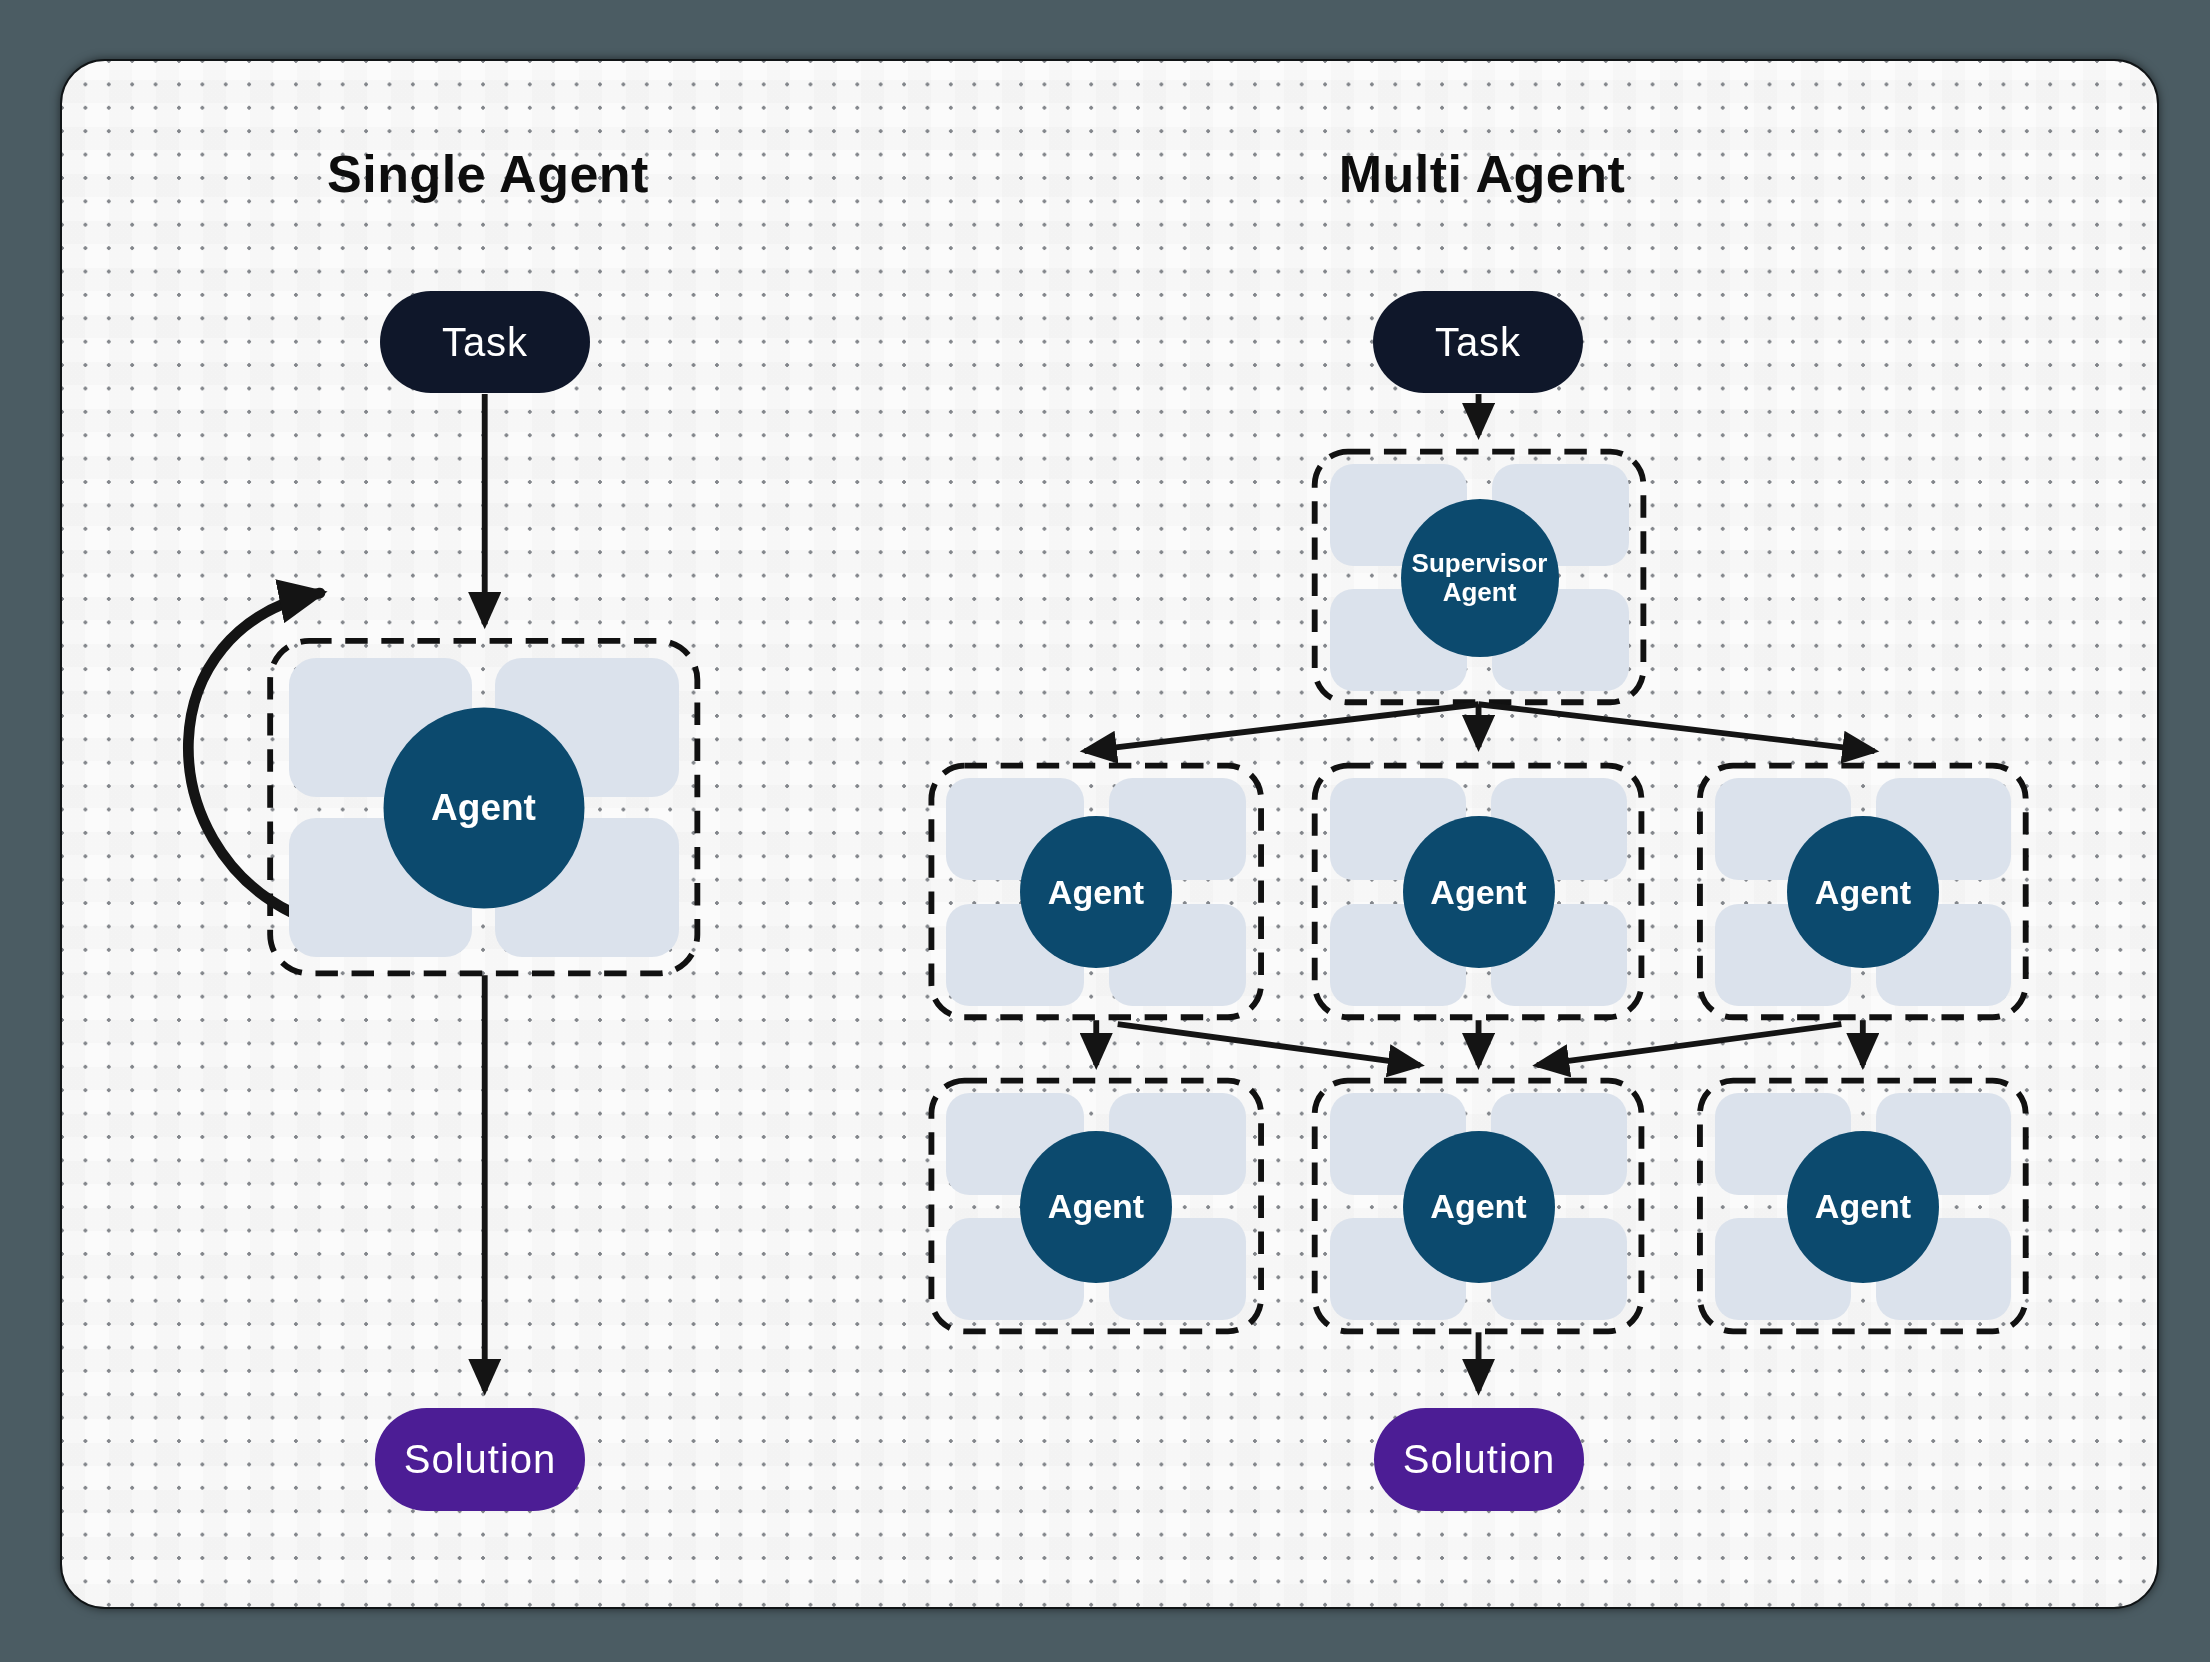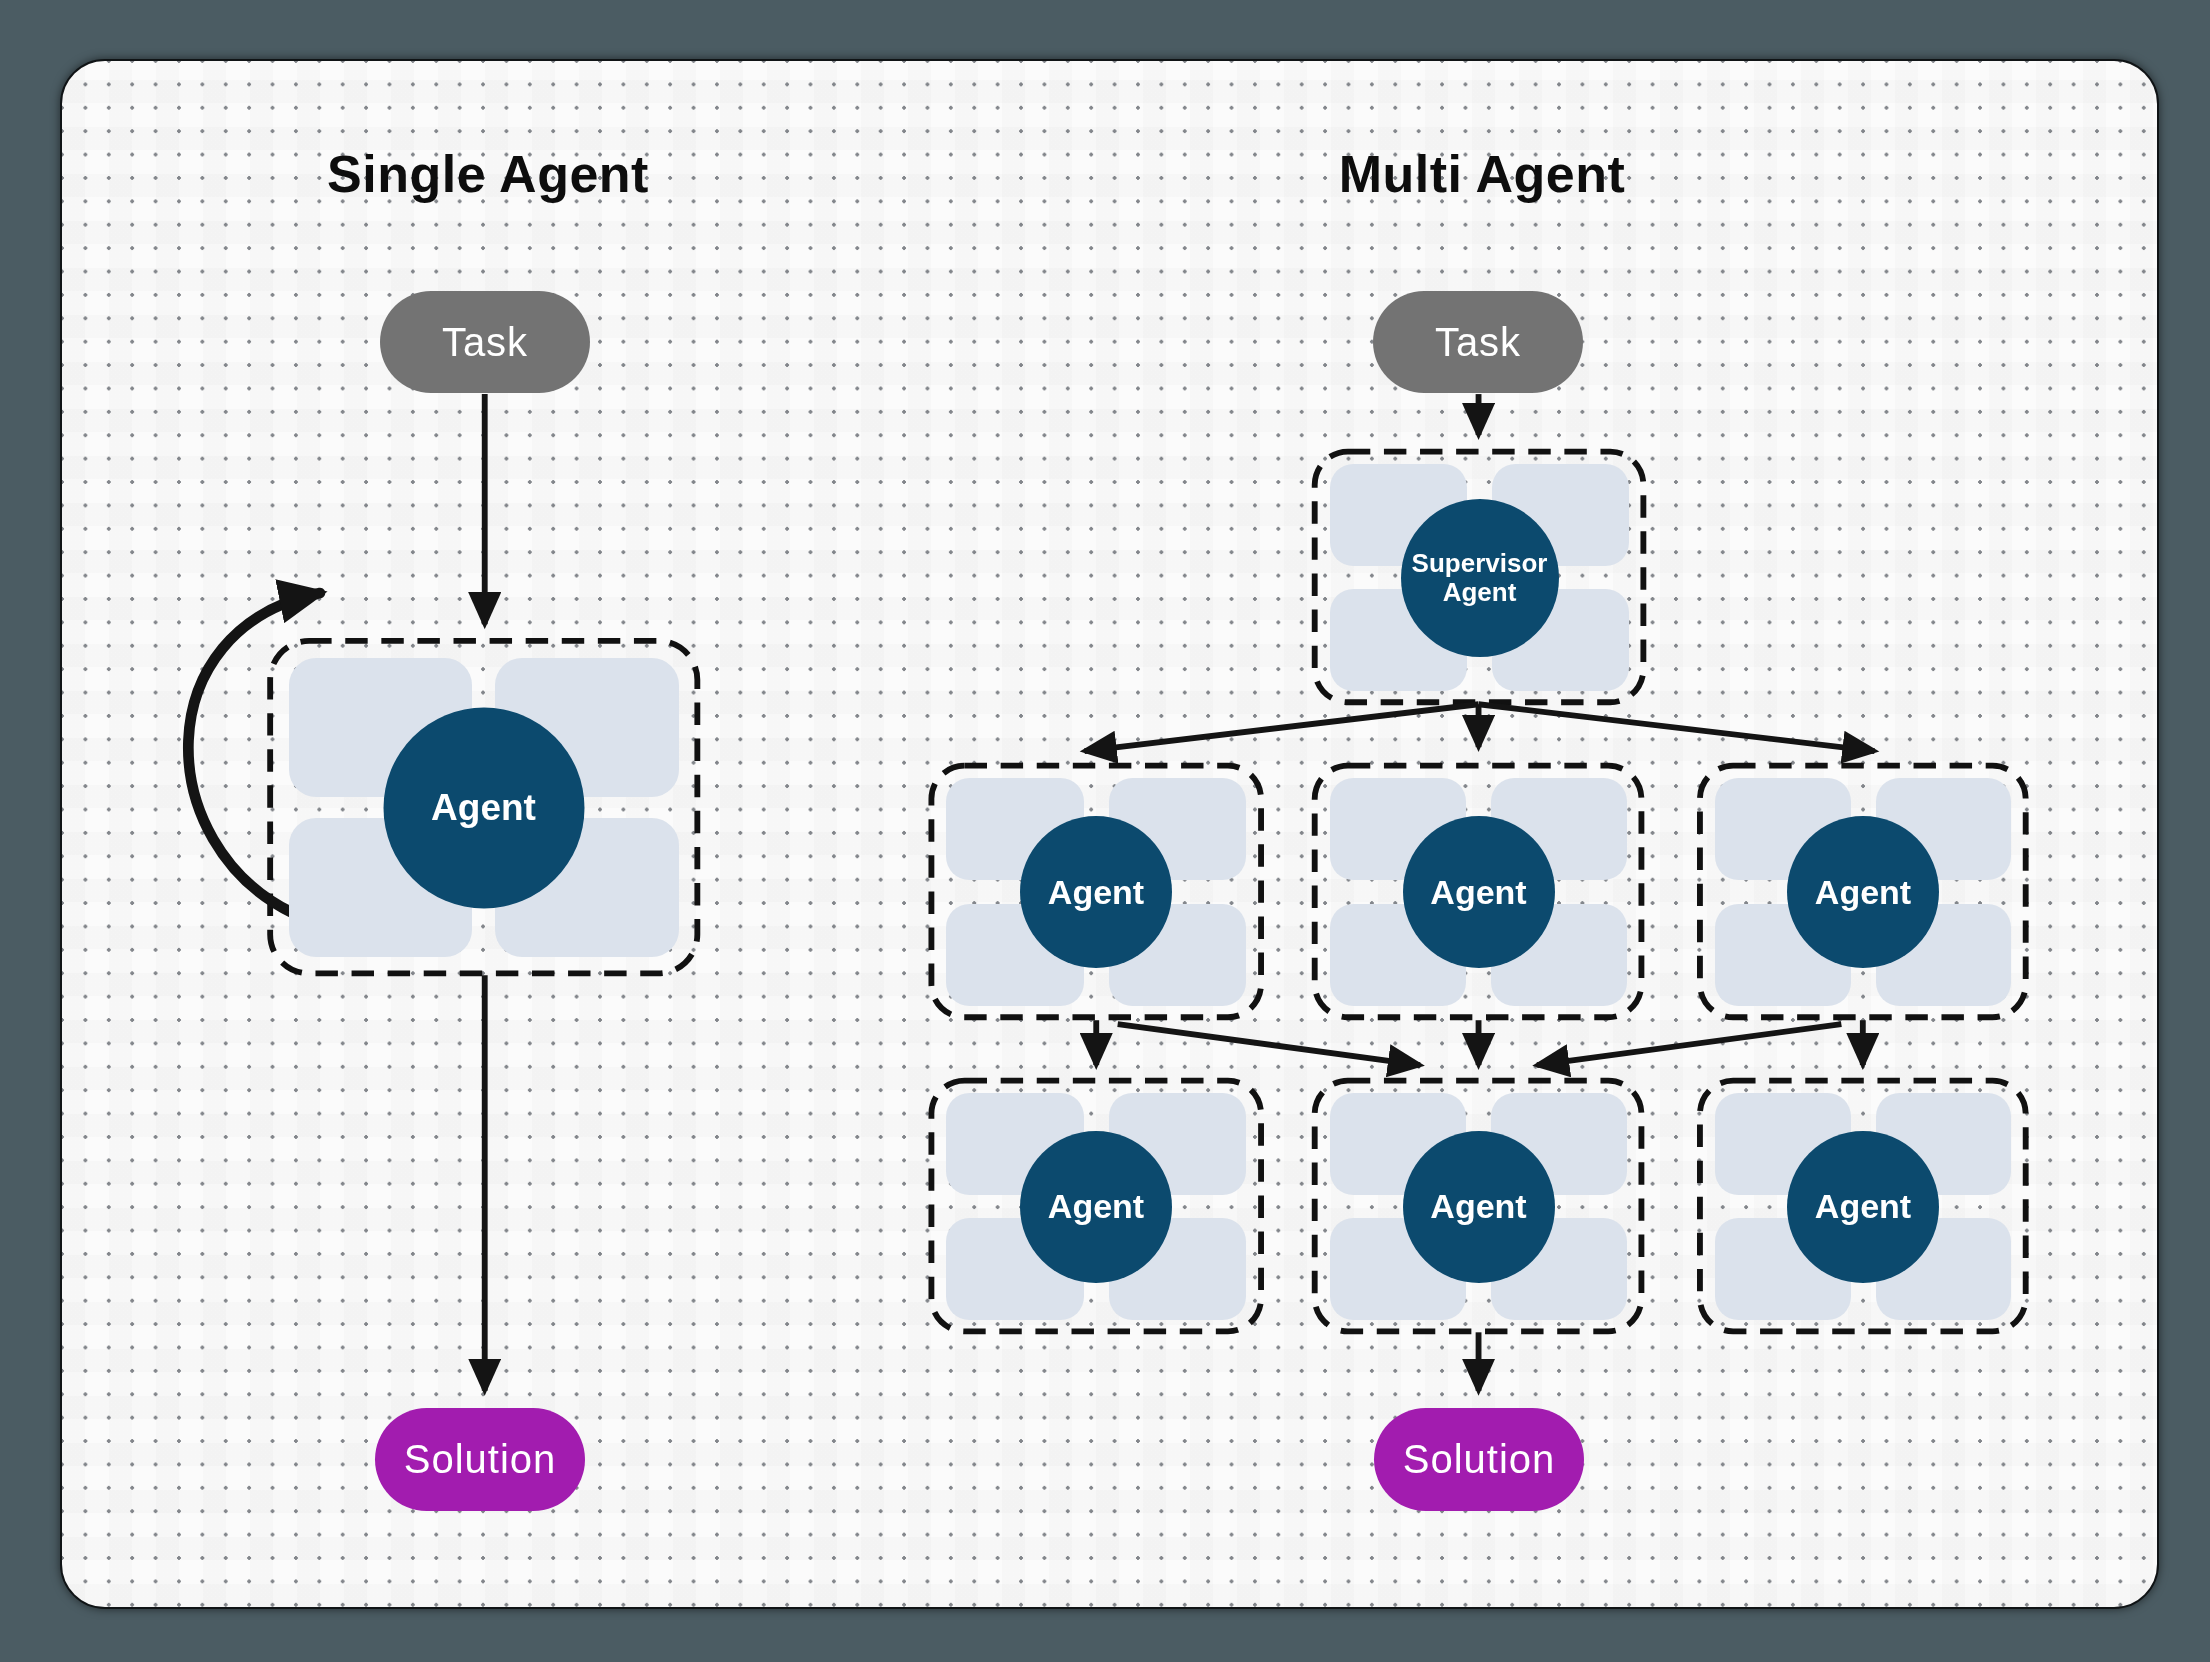--- a/index.html
+++ b/index.html
@@ -22,22 +22,22 @@
   }
   svg.overlay{position:absolute;left:0;top:0;width:2211px;height:1663px;pointer-events:none;}
   .title{
     position:absolute;top:144px;transform:translateX(-50%);
     font-size:52px;font-weight:700;color:#0d0d0d;letter-spacing:0.5px;white-space:nowrap;
   }
   .pill{
     position:absolute;display:flex;align-items:center;justify-content:center;
     border-radius:53px;color:#fff;font-size:40px;font-weight:400;letter-spacing:1px;
   }
-  .pill.task{background:#737373;width:210px;height:102px;align-items:center;}
-  .pill.solution{background:#a21caf;width:210px;height:103px;}
+  .pill.task{background:#0f172a;width:210px;height:102px;align-items:center;}
+  .pill.solution{background:#4c1d95;width:210px;height:103px;}
   .agent-box{
     position:absolute;display:grid;box-sizing:border-box;
     grid-template-columns:1fr 1fr;grid-template-rows:1fr 1fr;
   }
   .agent-box.big{padding:16.6px 18.5px;gap:20.5px 22.4px;}
   .agent-box.small{padding:11.7px 14.6px;gap:23.4px 25px;}
   .tool{background:#dbe2ec;border-radius:27px;}
   .small .tool{border-radius:23.4px;}
   .agent-circle{
     position:absolute;left:50%;top:50%;transform:translate(-50%,-50%);

